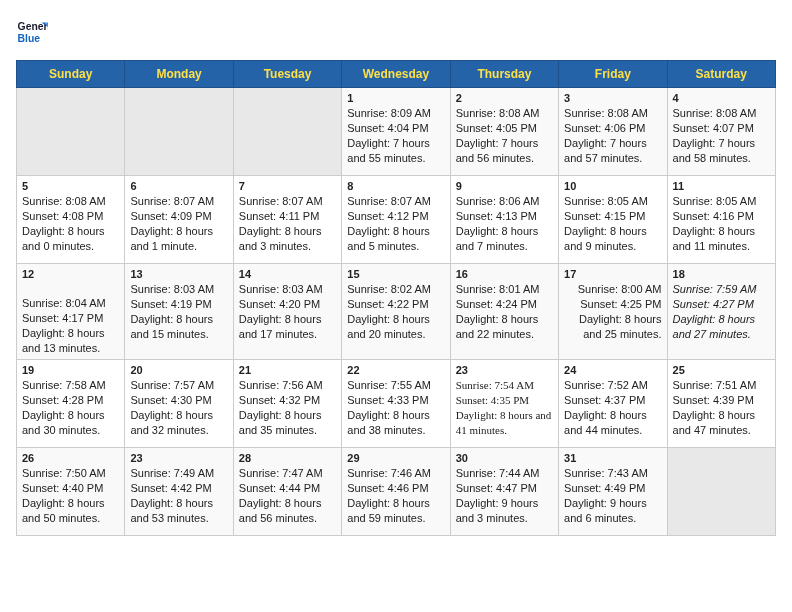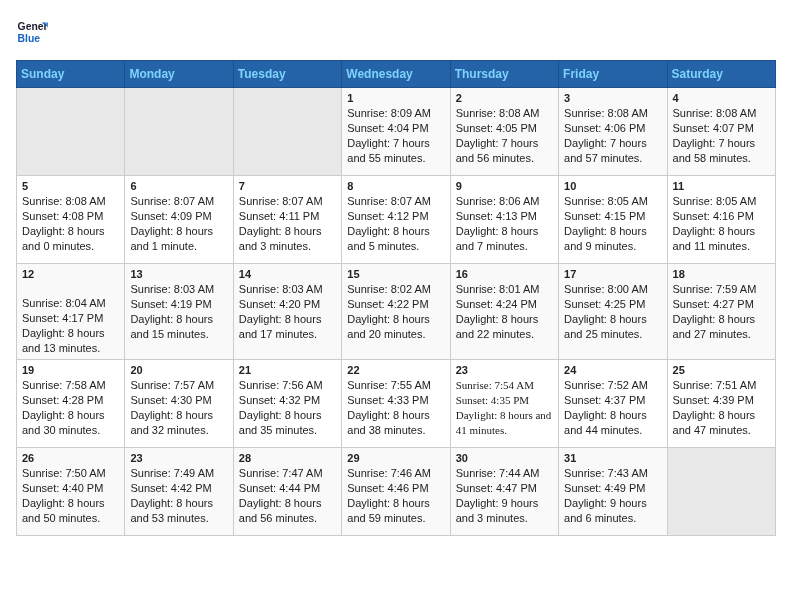--- a/index.html
+++ b/index.html
@@ -38,25 +38,25 @@
       font-size: 15px;
       color: #333;
     }
     table {
       width: 100%;
       border-collapse: collapse;
       table-layout: fixed;
     }
     thead tr th {
       background-color: #2563a8;
-      color: #7dd3fc;
+      color: #fde047;
       font-size: 12px;
       font-weight: bold;
       padding: 6px 4px;
-      text-align: left;
+      text-align: center;
       border: 1px solid #1e4f8a;
     }
     tbody tr td {
       border: 1px solid #ccc;
       vertical-align: top;
       padding: 4px 5px;
       font-size: 10px;
       color: #222;
       min-height: 80px;
       height: 88px;
@@ -212,27 +212,27 @@
 Daylight: 8 hours and 20 minutes.</div>
         </td>
         <td>
           <span class="day-number">16</span>
           <div class="cell-content" style="white-space: pre-line;">Sunrise: 8:01 AM
 Sunset: 4:24 PM
 Daylight: 8 hours and 22 minutes.</div>
         </td>
         <td>
           <span class="day-number">17</span>
-          <div class="cell-content" style="white-space: pre-line;">Sunrise: 8:00 AM
+          <div class="cell-content" style="white-space: pre-line; text-align: right;">Sunrise: 8:00 AM
 Sunset: 4:25 PM
 Daylight: 8 hours and 25 minutes.</div>
         </td>
         <td>
           <span class="day-number">18</span>
-          <div class="cell-content" style="white-space: pre-line;">Sunrise: 7:59 AM
+          <div class="cell-content" style="white-space: pre-line; font-style: italic;">Sunrise: 7:59 AM
 Sunset: 4:27 PM
 Daylight: 8 hours and 27 minutes.</div>
         </td>
       </tr>
       <tr>
         <td>
           <span class="day-number">19</span>
           <div class="cell-content" style="white-space: pre-line;">Sunrise: 7:58 AM
 Sunset: 4:28 PM
 Daylight: 8 hours and 30 minutes.</div>

